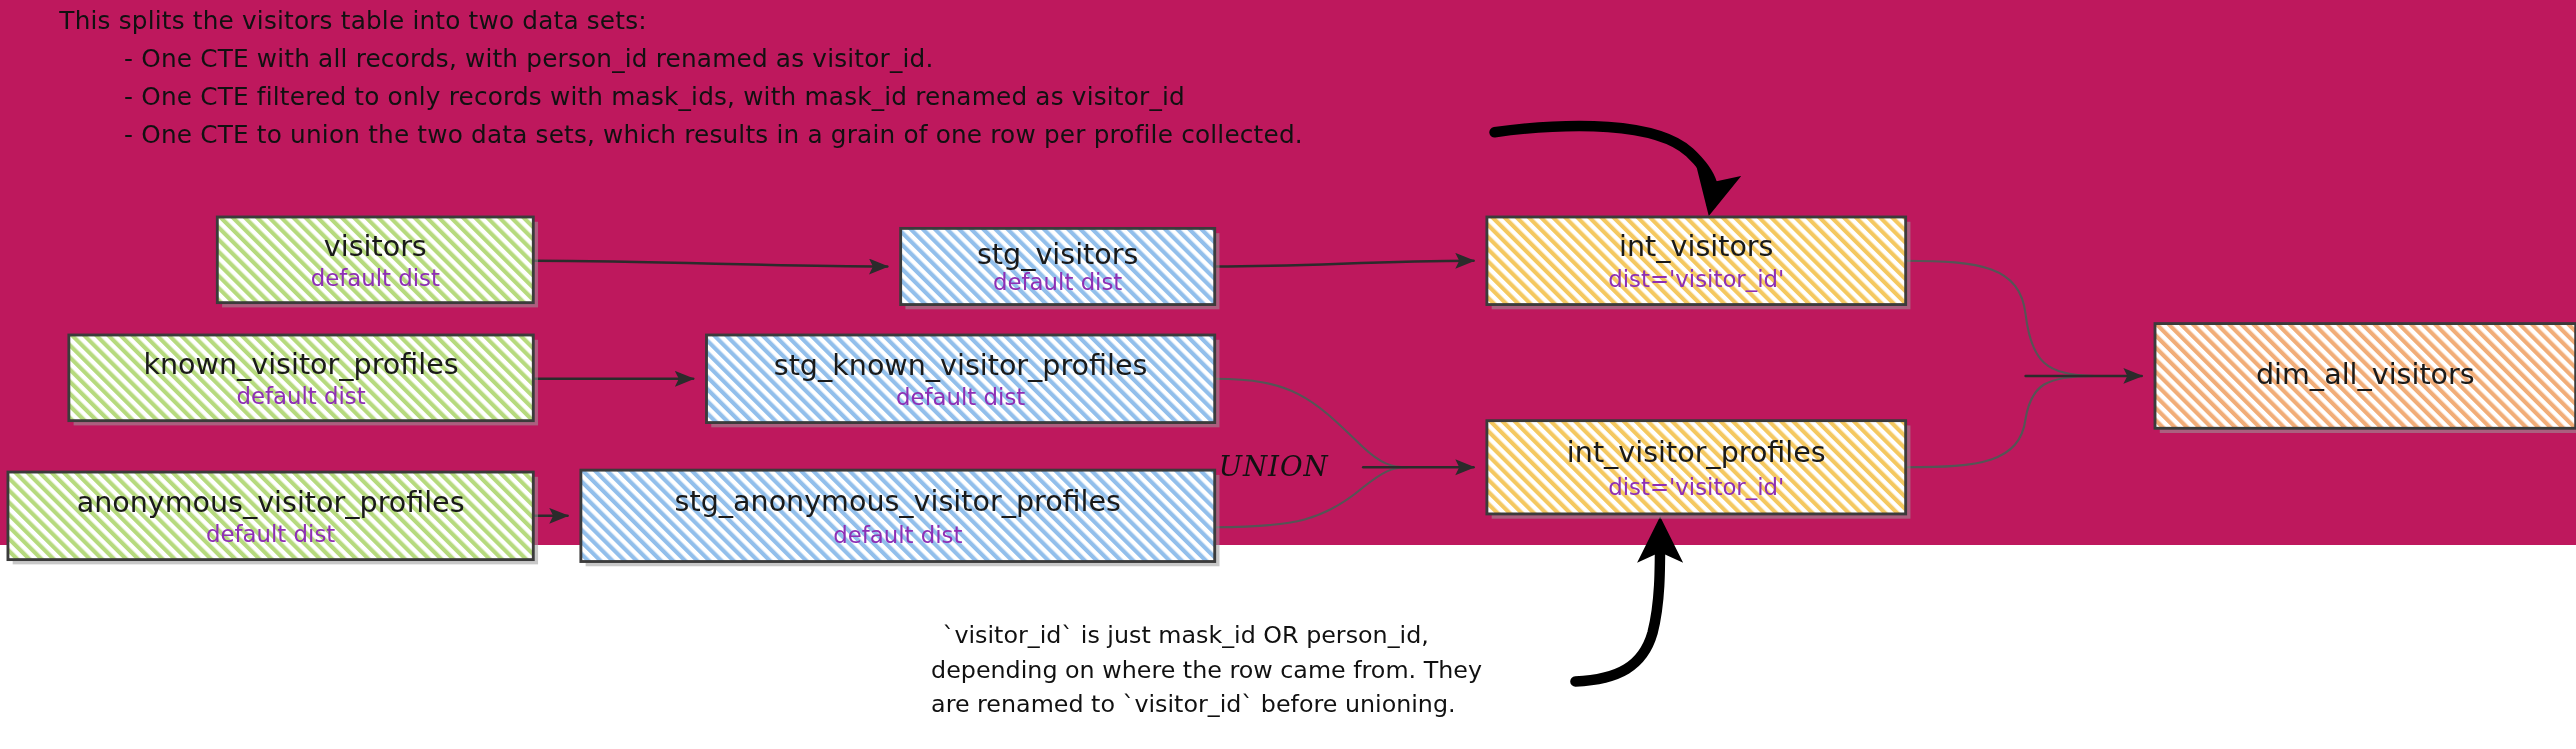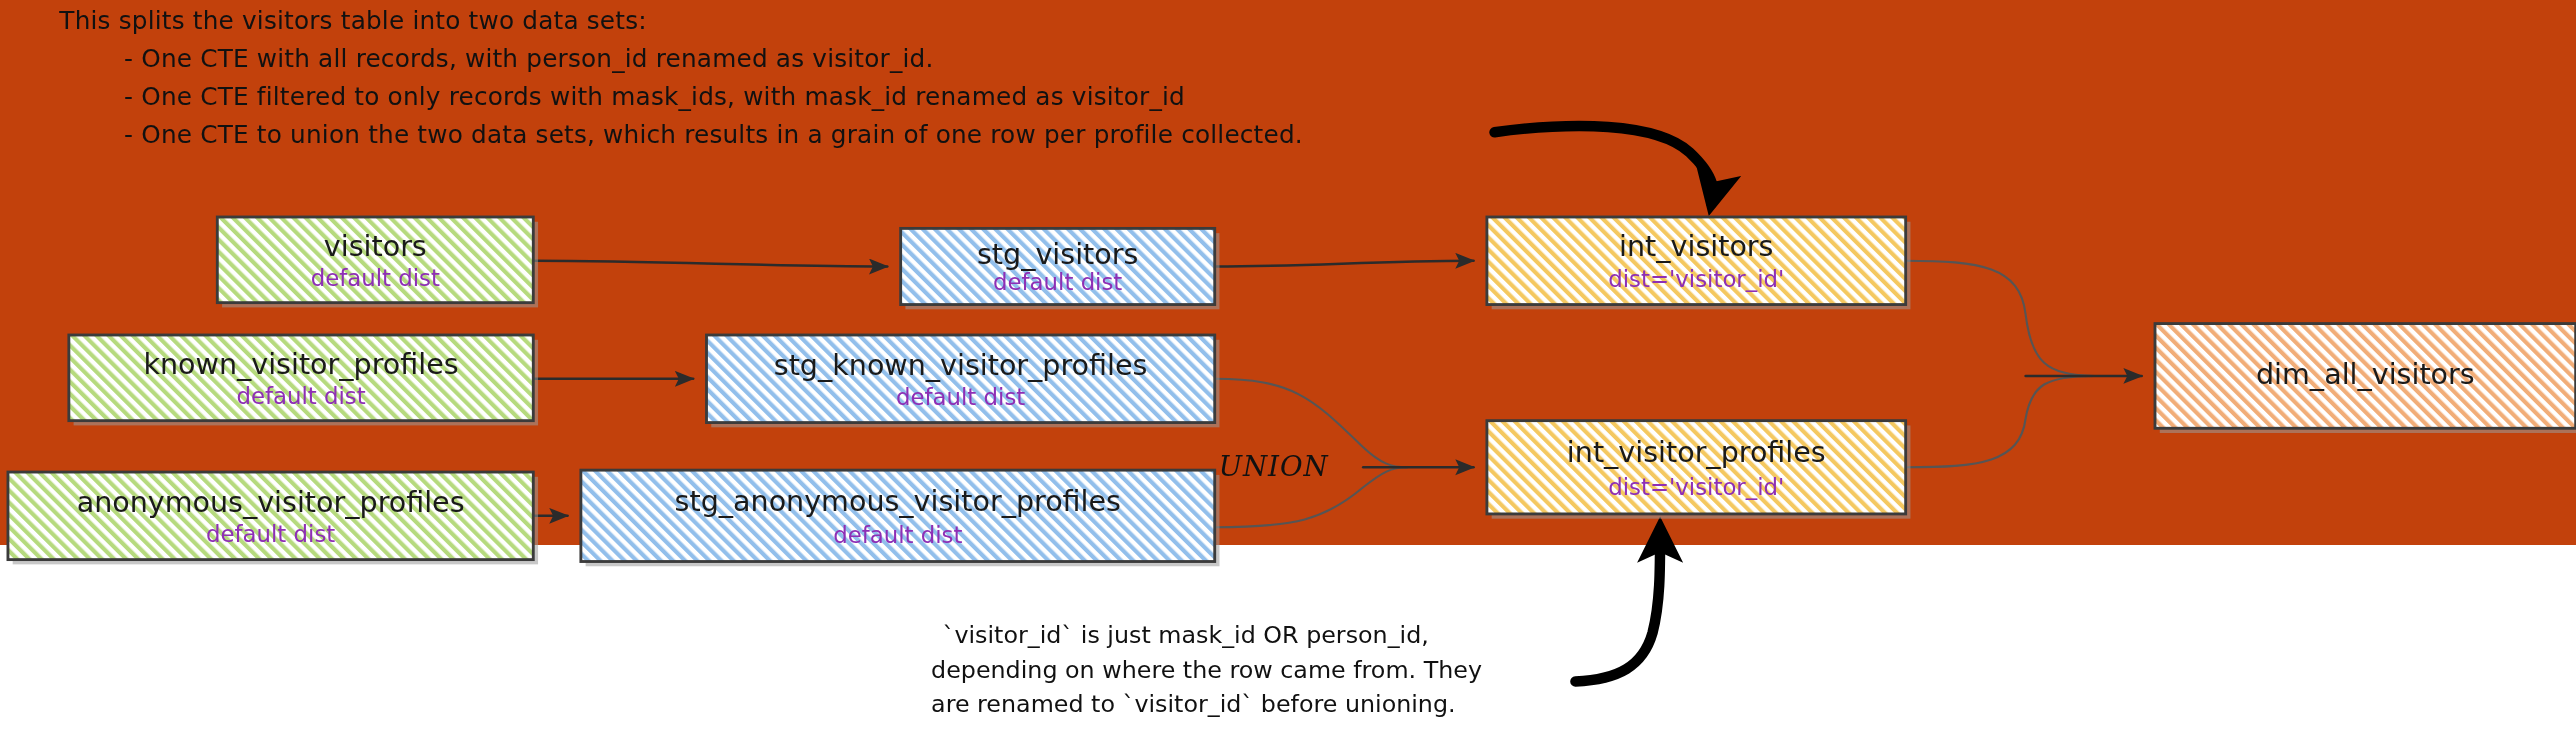--- a/index.html
+++ b/index.html
@@ -1,18 +1,18 @@
 <!DOCTYPE html>
 <html style="font-size:15.2px"><head>
 <meta charset="utf-8">
 <style>
   html,body{margin:0;padding:0;background:#ffffff;}
   body{width:2576px;height:749px;overflow:hidden;
        font-family:"DejaVu Sans", sans-serif;}
-  #root{position:relative;width:2576px;height:545px;background:#c2410c;}
+  #root{position:relative;width:2576px;height:545px;background:#be185d;}
   svg#canvas{position:absolute;left:0;top:0;width:2576px;height:749px;}
 
   .note{font-family:"DejaVu Sans", sans-serif;font-size:26px;fill:#111;
         letter-spacing:.2px;}
   .note-bullet{font-size:26px;}
   .annot{font-family:"DejaVu Sans", sans-serif;font-size:25px;fill:#111;}
   .union-lbl{font-family:"DejaVu Serif", serif;font-style:italic;
              font-size:29px;fill:#111;letter-spacing:1px;}
 
   .node-title{font-family:"DejaVu Sans", sans-serif;font-size:30px;fill:#1a1a1a;

